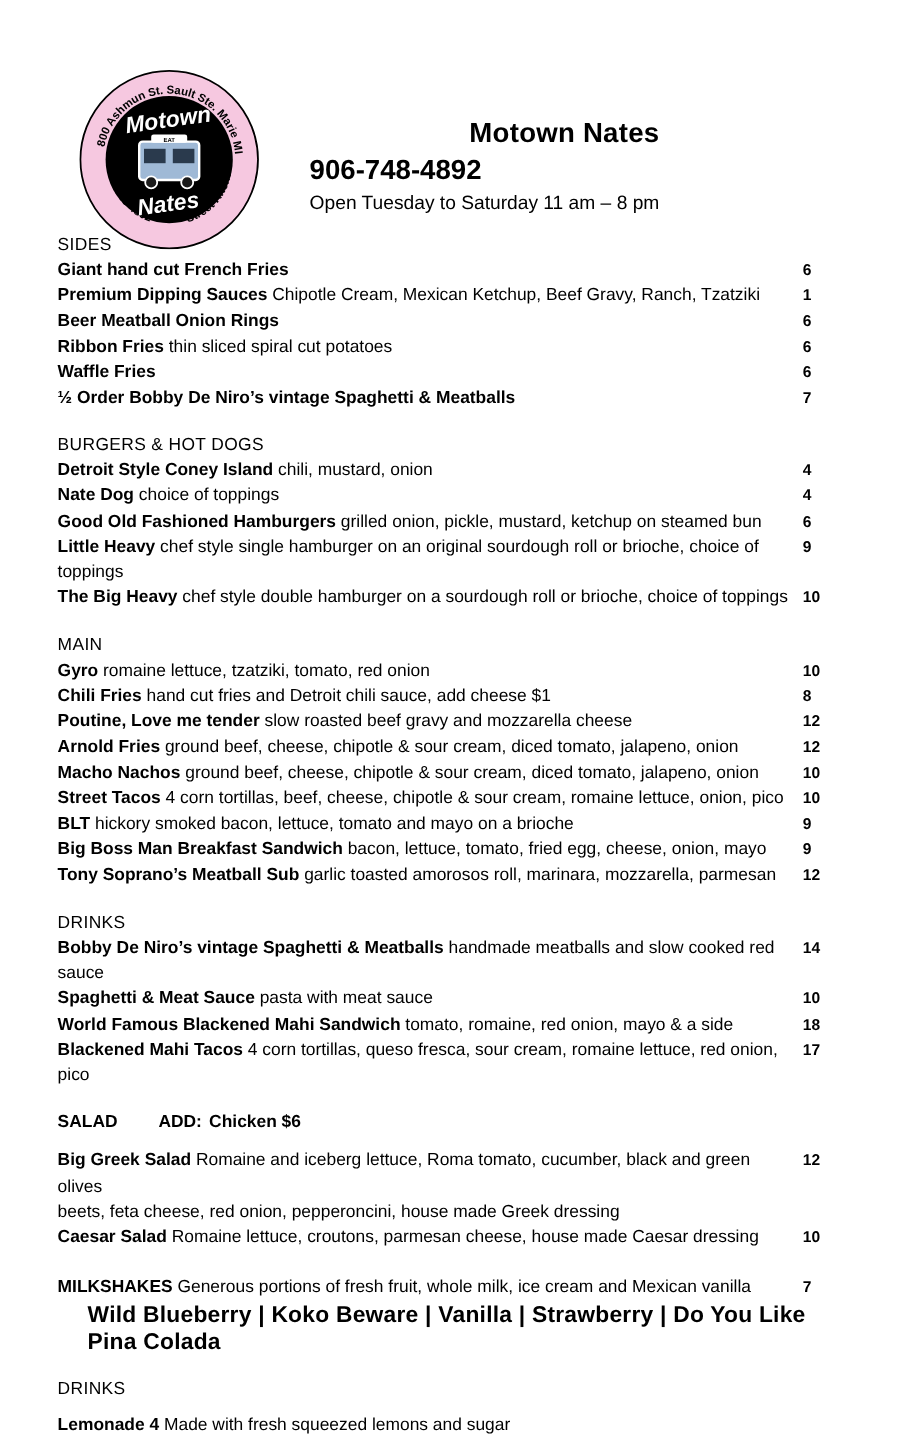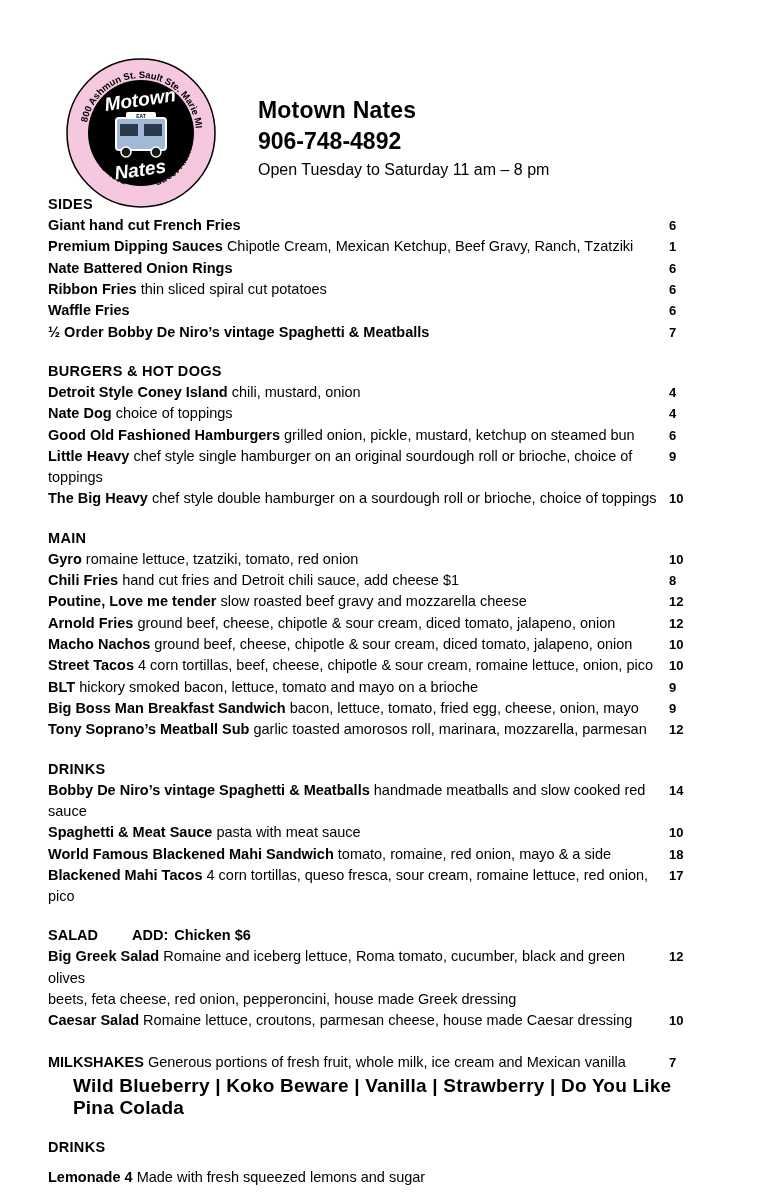--- a/index.html
+++ b/index.html
@@ -42,20 +42,21 @@
 
   .header-text {
     margin-left: 42px;
     padding-top: 38px;
   }
   .biz-name {
     font-size: 23px;
     font-weight: bold;
     letter-spacing: 0.2px;
     line-height: 1.25;
+    text-align: right;
   }
   .biz-phone {
     font-size: 23px;
     font-weight: bold;
     line-height: 1.3;
     margin-top: 2px;
   }
   .biz-hours {
     font-size: 16px;
     line-height: 1.32;
@@ -64,21 +65,21 @@
 
   
   .menu {
     margin-top: 26px;
   }
   .section {
     margin-bottom: 20px;
   }
   .section-title {
     font-size: 14.5px;
-    font-weight: bold;
+    font-weight: normal;
     letter-spacing: 0.3px;
     margin-bottom: 3px;
   }
   .row {
     display: flex;
     align-items: baseline;
     line-height: 1.47;
     font-size: 14.5px;
   }
   .row .desc {
@@ -98,21 +99,21 @@
     font-size: 14.5px;
     line-height: 1.47;
   }
 
   
   .salad-head {
     display: flex;
     align-items: center;
     font-size: 14.5px;
     font-weight: bold;
-    margin-bottom: 3px;
+    margin-bottom: 14px;
   }
   .salad-head .sh-1 { width: 84px; }
   .salad-head .sh-2 { margin-right: 6px; }
 
   
   .shake-flavors {
     font-size: 19px;
     font-weight: bold;
     padding-left: 25px;
     margin-top: 2px;
@@ -176,21 +177,21 @@
       <div class="section-title">SIDES</div>
       <div class="row">
         <div class="desc"><span class="nm">Giant hand cut French Fries</span><span class="dt"></span></div>
         <div class="price">6</div>
       </div>
       <div class="row">
         <div class="desc"><span class="nm">Premium Dipping Sauces</span><span class="dt"> Chipotle Cream, Mexican Ketchup, Beef Gravy, Ranch, Tzatziki</span></div>
         <div class="price">1</div>
       </div>
       <div class="row">
-        <div class="desc"><span class="nm">Nate Battered Onion Rings</span><span class="dt"></span></div>
+        <div class="desc"><span class="nm">Beer Meatball Onion Rings</span><span class="dt"></span></div>
         <div class="price">6</div>
       </div>
       <div class="row">
         <div class="desc"><span class="nm">Ribbon Fries</span><span class="dt"> thin sliced spiral cut potatoes</span></div>
         <div class="price">6</div>
       </div>
       <div class="row">
         <div class="desc"><span class="nm">Waffle Fries</span><span class="dt"></span></div>
         <div class="price">6</div>
       </div>

